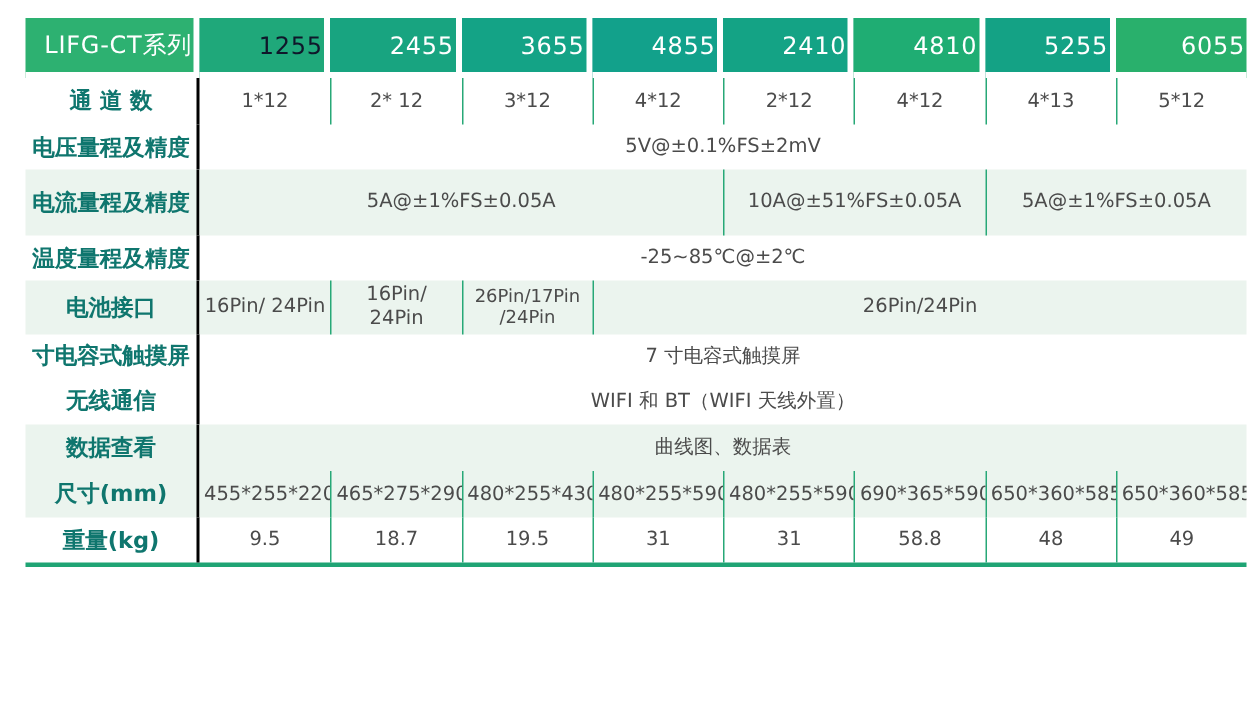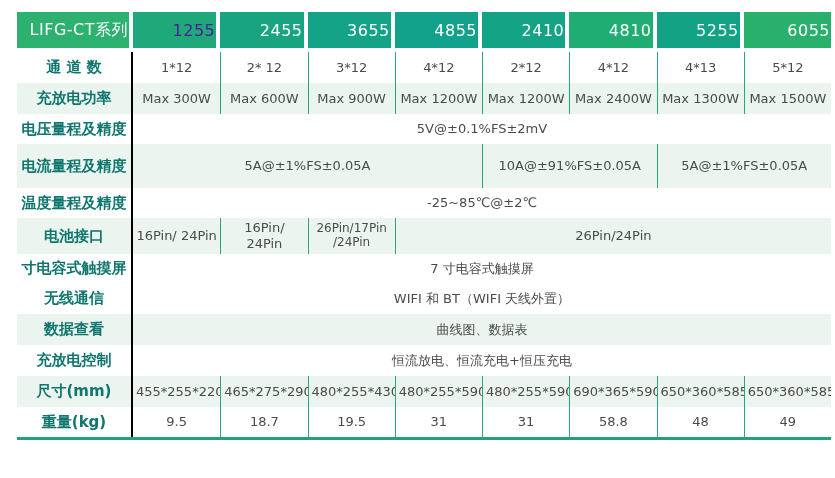--- a/index.html
+++ b/index.html
@@ -43,21 +43,21 @@
         <col>
         <col>
         <col>
         <col>
         <col>
         <col>
     </colgroup>
     <thead>
         <tr>
           <th class="hcell gap" style="background: rgb(45, 177, 113); color: rgb(255, 255, 255);">LIFG-CT系列</th>
-          <th class="hcell gap" style="background: rgb(31, 168, 122); color: #4c1d95;">1255</th>
+          <th class="hcell gap" style="background: rgb(31, 168, 122); color: #0f172a;">1255</th>
           <th class="hcell gap" style="background: rgb(24, 164, 128); color: rgb(255, 255, 255);">2455</th>
           <th class="hcell gap" style="background: rgb(20, 163, 134); color: rgb(255, 255, 255);">3655</th>
           <th class="hcell gap" style="background: rgb(18, 161, 139); color: rgb(255, 255, 255);">4855</th>
           <th class="hcell gap" style="background: rgb(20, 163, 133); color: rgb(255, 255, 255);">2410</th>
           <th class="hcell gap" style="background: rgb(31, 173, 115); color: rgb(255, 255, 255);">4810</th>
           <th class="hcell gap" style="background: rgb(20, 162, 133); color: rgb(255, 255, 255);">5255</th>
           <th class="hcell" style="background: rgb(41, 176, 108); color: rgb(255, 255, 255);">6055</th>
         </tr>
       </thead>
     <tbody>
@@ -65,39 +65,28 @@
           <td class="rlabel">通 道 数</td>
           <td class="val">1*12</td>
           <td class="val bl">2* 12</td>
           <td class="val bl">3*12</td>
           <td class="val bl">4*12</td>
           <td class="val bl">2*12</td>
           <td class="val bl">4*12</td>
           <td class="val bl">4*13</td>
           <td class="val bl">5*12</td>
         </tr>
-        <tr class="stripe" style="height: 31px;">
-          <td class="rlabel">充放电功率</td>
-          <td class="val">Max 300W</td>
-          <td class="val bl">Max 600W</td>
-          <td class="val bl">Max 900W</td>
-          <td class="val bl">Max 1200W</td>
-          <td class="val bl">Max 1200W</td>
-          <td class="val bl">Max 2400W</td>
-          <td class="val bl">Max 1300W</td>
-          <td class="val bl">Max 1500W</td>
-        </tr>
         <tr class="" style="height: 30px;">
           <td class="rlabel">电压量程及精度</td>
           <td class="val" colspan="8">5V@±0.1%FS±2mV</td>
         </tr>
         <tr class="stripe" style="height: 44px;">
           <td class="rlabel">电流量程及精度</td>
           <td class="val" colspan="4">5A@±1%FS±0.05A</td>
-          <td class="val bl" colspan="2">10A@±91%FS±0.05A</td>
+          <td class="val bl" colspan="2">10A@±51%FS±0.05A</td>
           <td class="val bl" colspan="2">5A@±1%FS±0.05A</td>
         </tr>
         <tr class="" style="height: 30px;">
           <td class="rlabel">温度量程及精度</td>
           <td class="val" colspan="8">-25~85℃@±2℃</td>
         </tr>
         <tr class="stripe" style="height: 36px;">
           <td class="rlabel">电池接口</td>
           <td class="val">16Pin/ 24Pin</td>
           <td class="val bl">16Pin/ 24Pin</td>
@@ -109,24 +98,20 @@
           <td class="rlabel">寸电容式触摸屏</td>
           <td class="val" colspan="8">7 寸电容式触摸屏</td>
         </tr>
         <tr class="" style="height: 31px;">
           <td class="rlabel">无线通信</td>
           <td class="val" colspan="8">WIFI 和 BT（WIFI 天线外置）</td>
         </tr>
         <tr class="stripe" style="height: 31px;">
           <td class="rlabel">数据查看</td>
           <td class="val" colspan="8">曲线图、数据表</td>
-        </tr>
-        <tr class="" style="height: 31px;">
-          <td class="rlabel">充放电控制</td>
-          <td class="val" colspan="8">恒流放电、恒流充电+恒压充电</td>
         </tr>
         <tr class="stripe" style="height: 31px; padding-left: 39px;">
           <td class="rlabel">尺寸(mm)</td>
           <td class="val">455*255*220</td>
           <td class="val bl">465*275*290</td>
           <td class="val bl">480*255*430</td>
           <td class="val bl">480*255*590</td>
           <td class="val bl">480*255*590</td>
           <td class="val bl">690*365*590</td>
           <td class="val bl">650*360*585</td>

